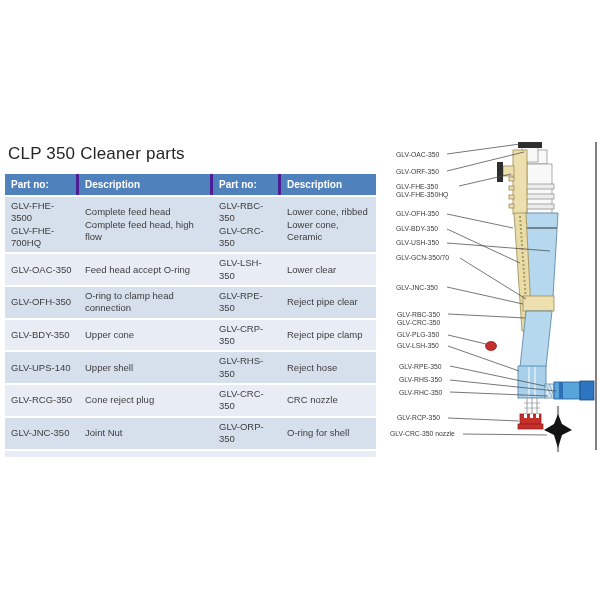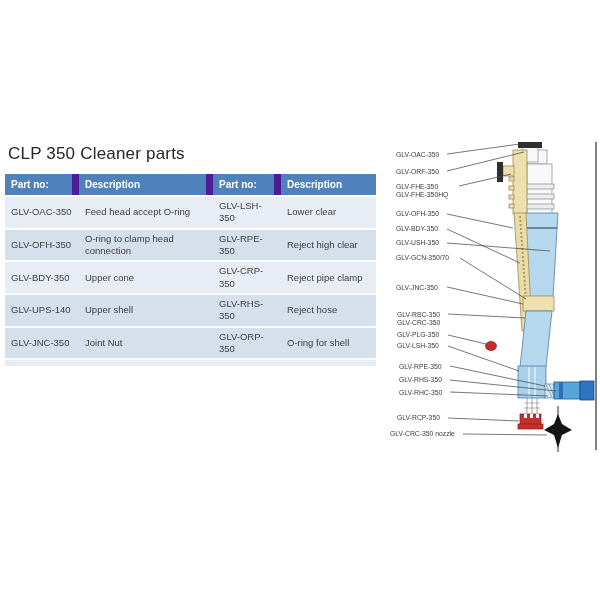--- a/index.html
+++ b/index.html
@@ -3,21 +3,21 @@
 <meta charset="utf-8">
 <style>
   html,body{margin:0;padding:0;}
   body{width:600px;height:600px;position:relative;background:#ffffff;
        font-family:"Liberation Sans",sans-serif;overflow:hidden;}
   .title{position:absolute;left:8px;top:144px;font-size:17px;color:#262626;
          font-weight:400;letter-spacing:.2px;}
   table.parts{position:absolute;left:5px;top:172px;width:371px;
          border-collapse:separate;border-spacing:0 2px;table-layout:fixed;}
   table.parts th{background:#4f81bd;color:#ffffff;font-size:10px;font-weight:bold;
-         text-align:left;padding:5px 6px;border-right:7px solid #4c1d95;}
+         text-align:left;padding:5px 6px;border-right:3px solid #4c1d95;}
   table.parts th:last-child{border-right:none;}
   table.parts td{font-size:9.5px;color:#3d3d3d;padding:3px 6px;line-height:1.3;
          white-space:pre-line;vertical-align:middle;height:15px;}
   tr.dark td{background:#d6dfec;}
   tr.light td{background:#e8ecf4;}
   tr.stub td{height:4px;padding:1px;background:#e8ecf4;}
   svg.diagram{position:absolute;left:380px;top:135px;width:222px;height:325px;}
   .dlabel{font-size:6.8px;fill:#3a3a3a;}
   .leader{stroke:#4a4a4a;stroke-width:.75;}
   .wht{fill:#f8f8f8;stroke:#8a8a8a;stroke-width:.7;}
@@ -42,43 +42,59 @@
   </colgroup>
   <thead>
     <tr>
       <th>Part no:</th>
       <th>Description</th>
       <th>Part no:</th>
       <th>Description</th>
     </tr>
   </thead>
   <tbody>
+      <tr class="dark">
+        <td>GLV-FHE-3500
+GLV-FHE-700HQ</td>
+        <td>Complete feed head
+Complete feed head, high flow</td>
+        <td>GLV-RBC-350
+GLV-CRC-350</td>
+        <td>Lower cone, ribbed
+Lower cone, Ceramic</td>
+      </tr>
       <tr class="light">
         <td>GLV-OAC-350</td>
         <td>Feed head accept O-ring</td>
         <td>GLV-LSH-350</td>
         <td>Lower clear</td>
       </tr>
       <tr class="dark">
         <td>GLV-OFH-350</td>
         <td>O-ring to clamp head connection</td>
         <td>GLV-RPE-350</td>
-        <td>Reject high clear</td>
+        <td>Reject pipe clear</td>
       </tr>
       <tr class="light">
         <td>GLV-BDY-350</td>
         <td>Upper cone</td>
         <td>GLV-CRP-350</td>
         <td>Reject pipe clamp</td>
       </tr>
       <tr class="dark">
         <td>GLV-UPS-140</td>
         <td>Upper shell</td>
         <td>GLV-RHS-350</td>
         <td>Reject hose</td>
+      </tr>
+      <tr class="light">
+        <td>GLV-RCG-350</td>
+        <td>Cone reject plug</td>
+        <td>GLV-CRC-350</td>
+        <td>CRC nozzle</td>
       </tr>
       <tr class="dark">
         <td>GLV-JNC-350</td>
         <td>Joint Nut</td>
         <td>GLV-ORP-350</td>
         <td>O-ring for shell</td>
       </tr>
       <tr class="stub">
         <td></td>
         <td></td>

